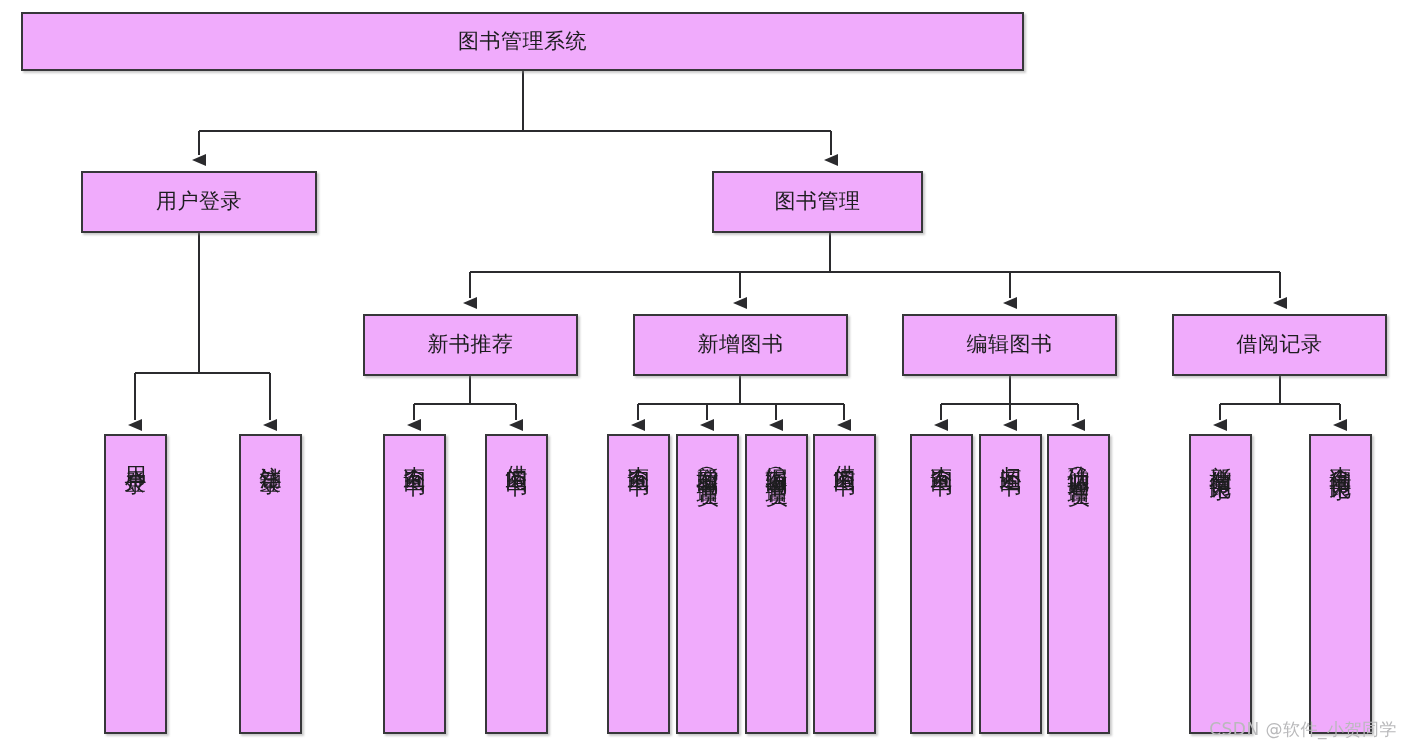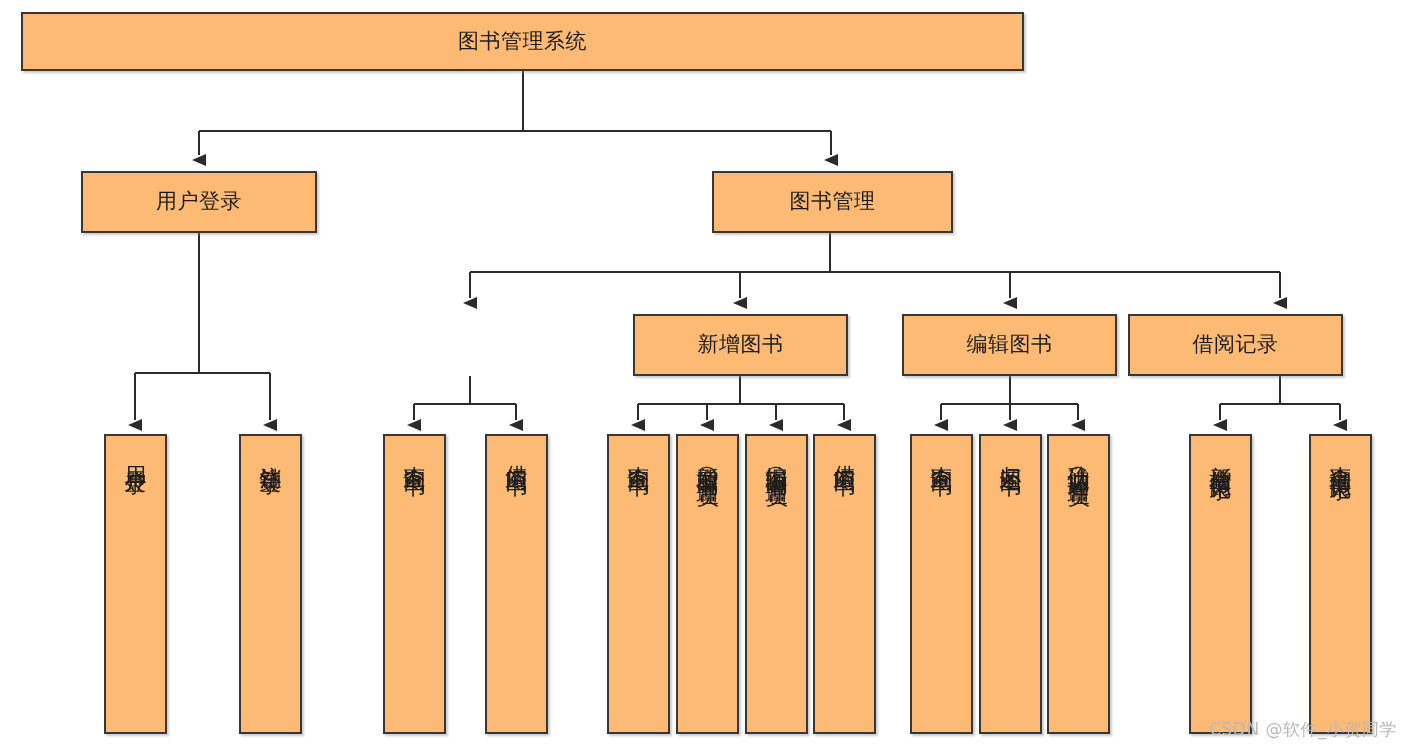--- a/index.html
+++ b/index.html
@@ -21,21 +21,21 @@
     position: absolute;
     left: 0;
     top: 0;
     width: 1405px;
     height: 747px;
     pointer-events: none;
   }
   .node {
     position: absolute;
     box-sizing: border-box;
-    background: #fdba74;
+    background: #f0abfc;
     border: 2.5px solid #37373a;
     box-shadow: 2px 2px 2px rgba(140,140,140,0.45);
     display: flex;
     align-items: center;
     justify-content: center;
     color: #1d1d1f;
   }
   .node.horiz {
     font-size: 21px;
     letter-spacing: 0.5px;
@@ -120,31 +120,34 @@
     </g>
   </svg>
 
   <div class="node horiz" style="left:21px; top:12px; width:1003px; height:59px;">
     <span>图书管理系统</span>
   </div>
 
   <div class="node horiz" style="left:81px; top:171px; width:236px; height:62px;">
     <span>用户登录</span>
   </div>
-  <div class="node horiz" style="left:712px; top:171px; width:241px; height:62px;">
+  <div class="node horiz" style="left:712px; top:171px; width:211px; height:62px;">
     <span>图书管理</span>
   </div>
 
+  <div class="node horiz" style="left:363px; top:314px; width:215px; height:62px;">
+    <span>新书推荐</span>
+  </div>
   <div class="node horiz" style="left:633px; top:314px; width:215px; height:62px;">
     <span>新增图书</span>
   </div>
   <div class="node horiz" style="left:902px; top:314px; width:215px; height:62px;">
     <span>编辑图书</span>
   </div>
-  <div class="node horiz" style="left:1128px; top:314px; width:215px; height:62px;">
+  <div class="node horiz" style="left:1172px; top:314px; width:215px; height:62px;">
     <span>借阅记录</span>
   </div>
 
   <div class="node vert" style="left:104px; top:434px; width:63px; height:300px;">
     <span class="vlabel">用户登录</span>
   </div>
   <div class="node vert" style="left:239px; top:434px; width:63px; height:300px;">
     <span class="vlabel">注销登录</span>
   </div>
 

